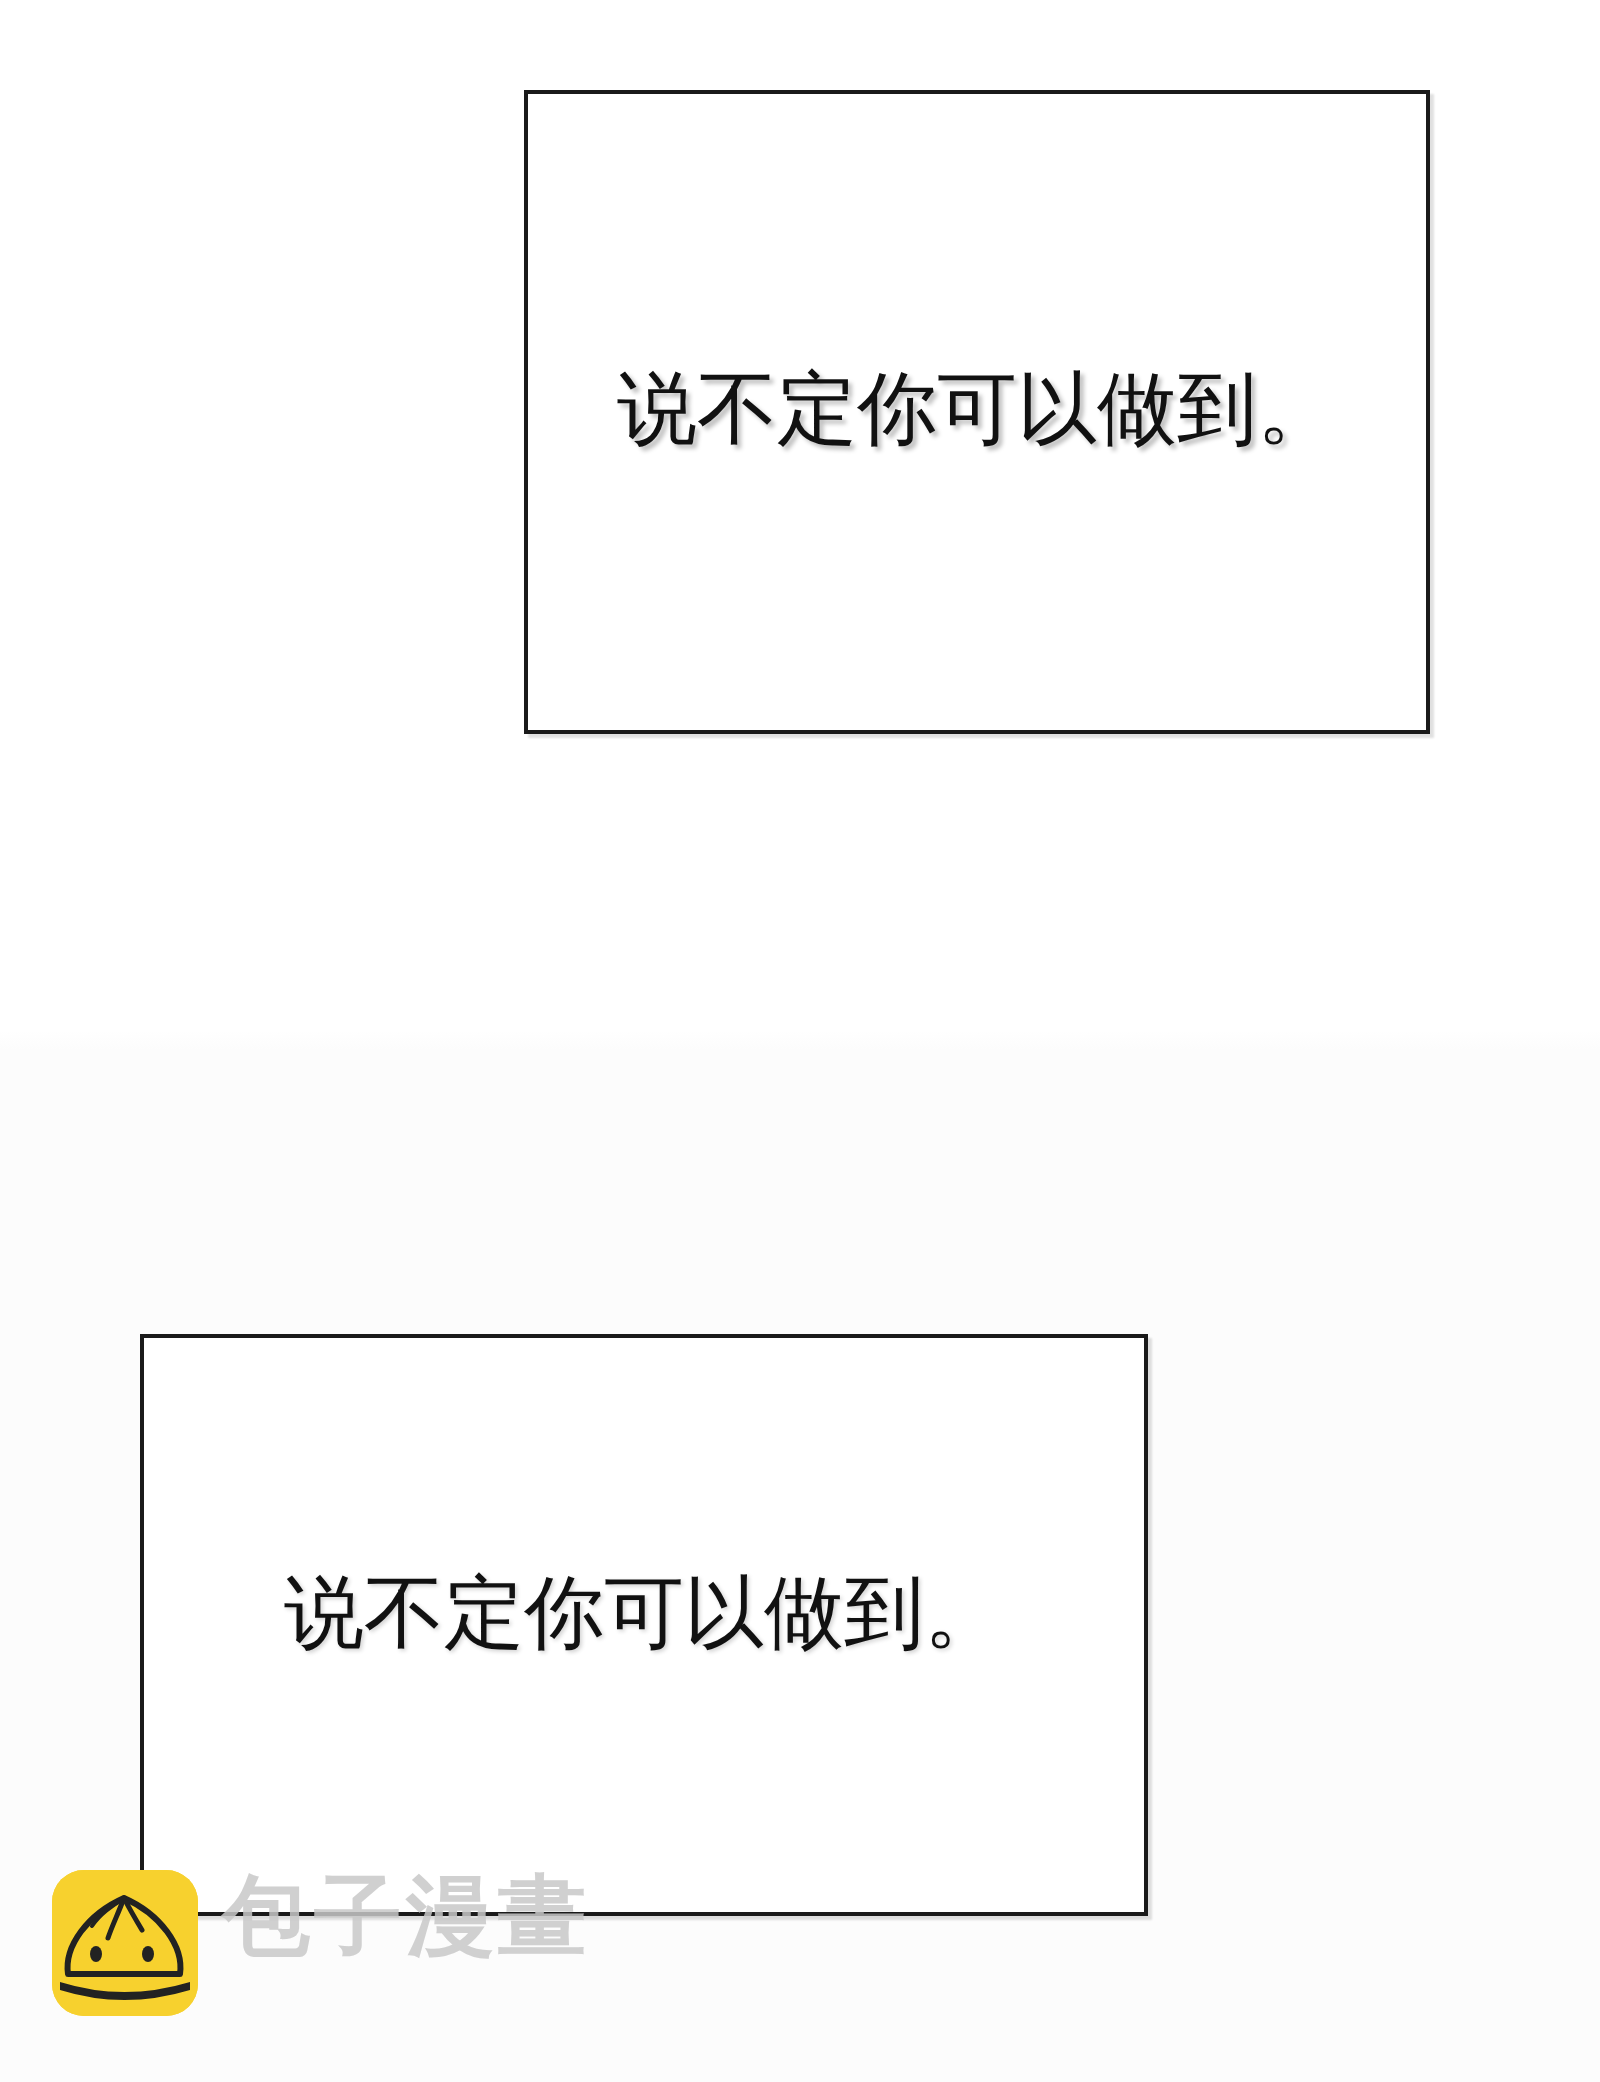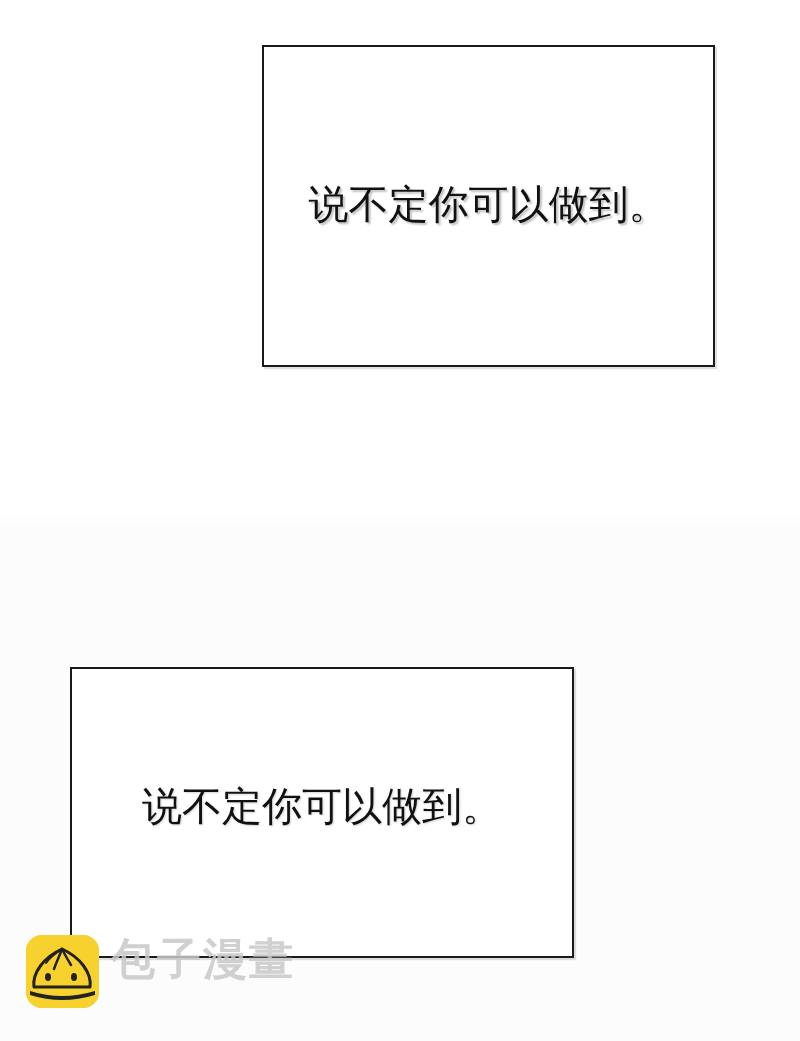--- a/index.html
+++ b/index.html
@@ -72,21 +72,21 @@
     }
     .wm-logo svg {
       width: 73px;
       height: 73px;
       display: block;
     }
     .wm-title {
       position: absolute;
       left: 85px;
       top: -2px;
-      font-family: Liberation Sans, sans-serif;
+      font-family: Liberation Serif, serif;
       font-size: 44px;
       font-weight: bold;
       color: rgba(200,200,200,0.85);
       letter-spacing: 2px;
       white-space: nowrap;
       line-height: 52px;
     }
     .wm-url {
       position: absolute;
       left: 86px;

